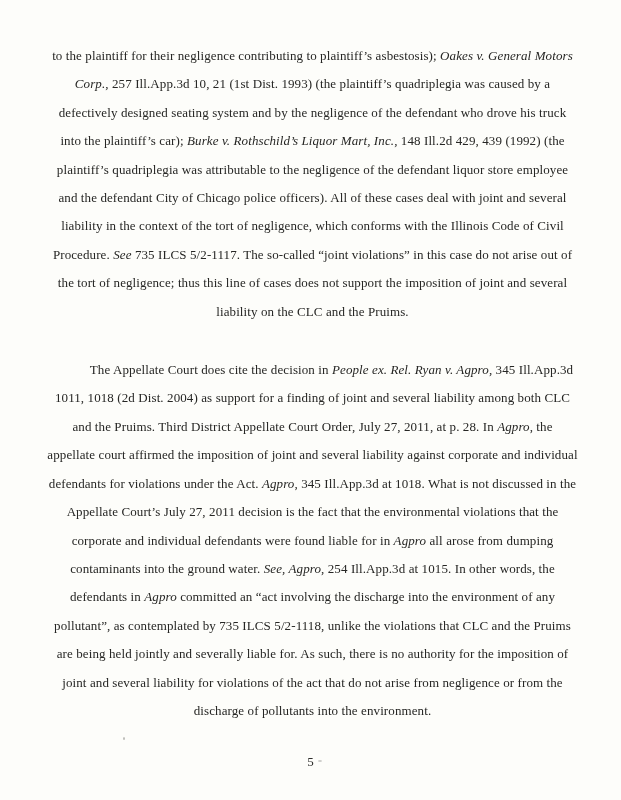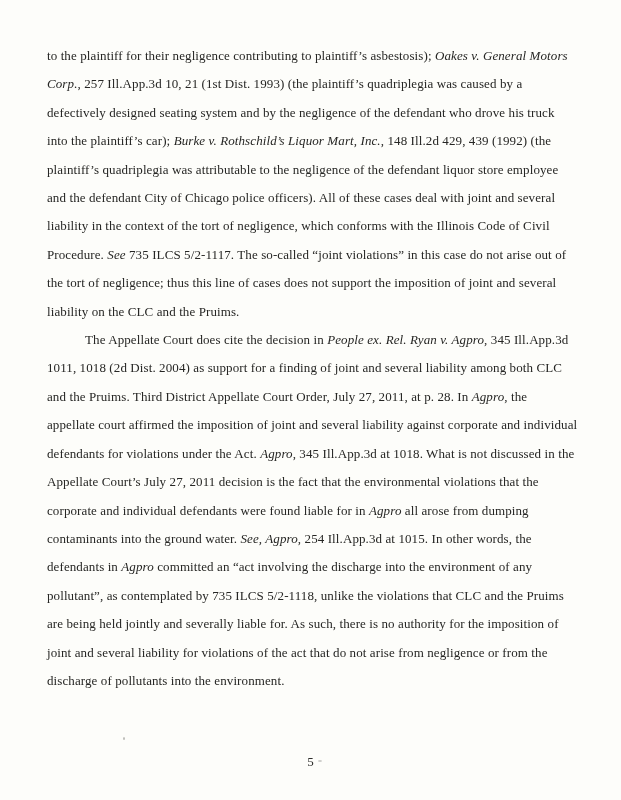--- a/index.html
+++ b/index.html
@@ -27,23 +27,25 @@
     top: 42px;
     width: 531px;
     font-size: 13px;
     line-height: 28.4px;
     letter-spacing: 0.1px;
     text-align: left;
   }
   .para {
     margin: 0;
     padding: 0;
+    text-align: center;
   }
   .para.indent {
     text-indent: 38px;
+    margin-top: 30px;
   }
   .para i {
     font-style: italic;
   }
   .page-number {
     position: absolute;
     left: 0;
     right: 0;
     bottom: 30px;
     text-align: center;

